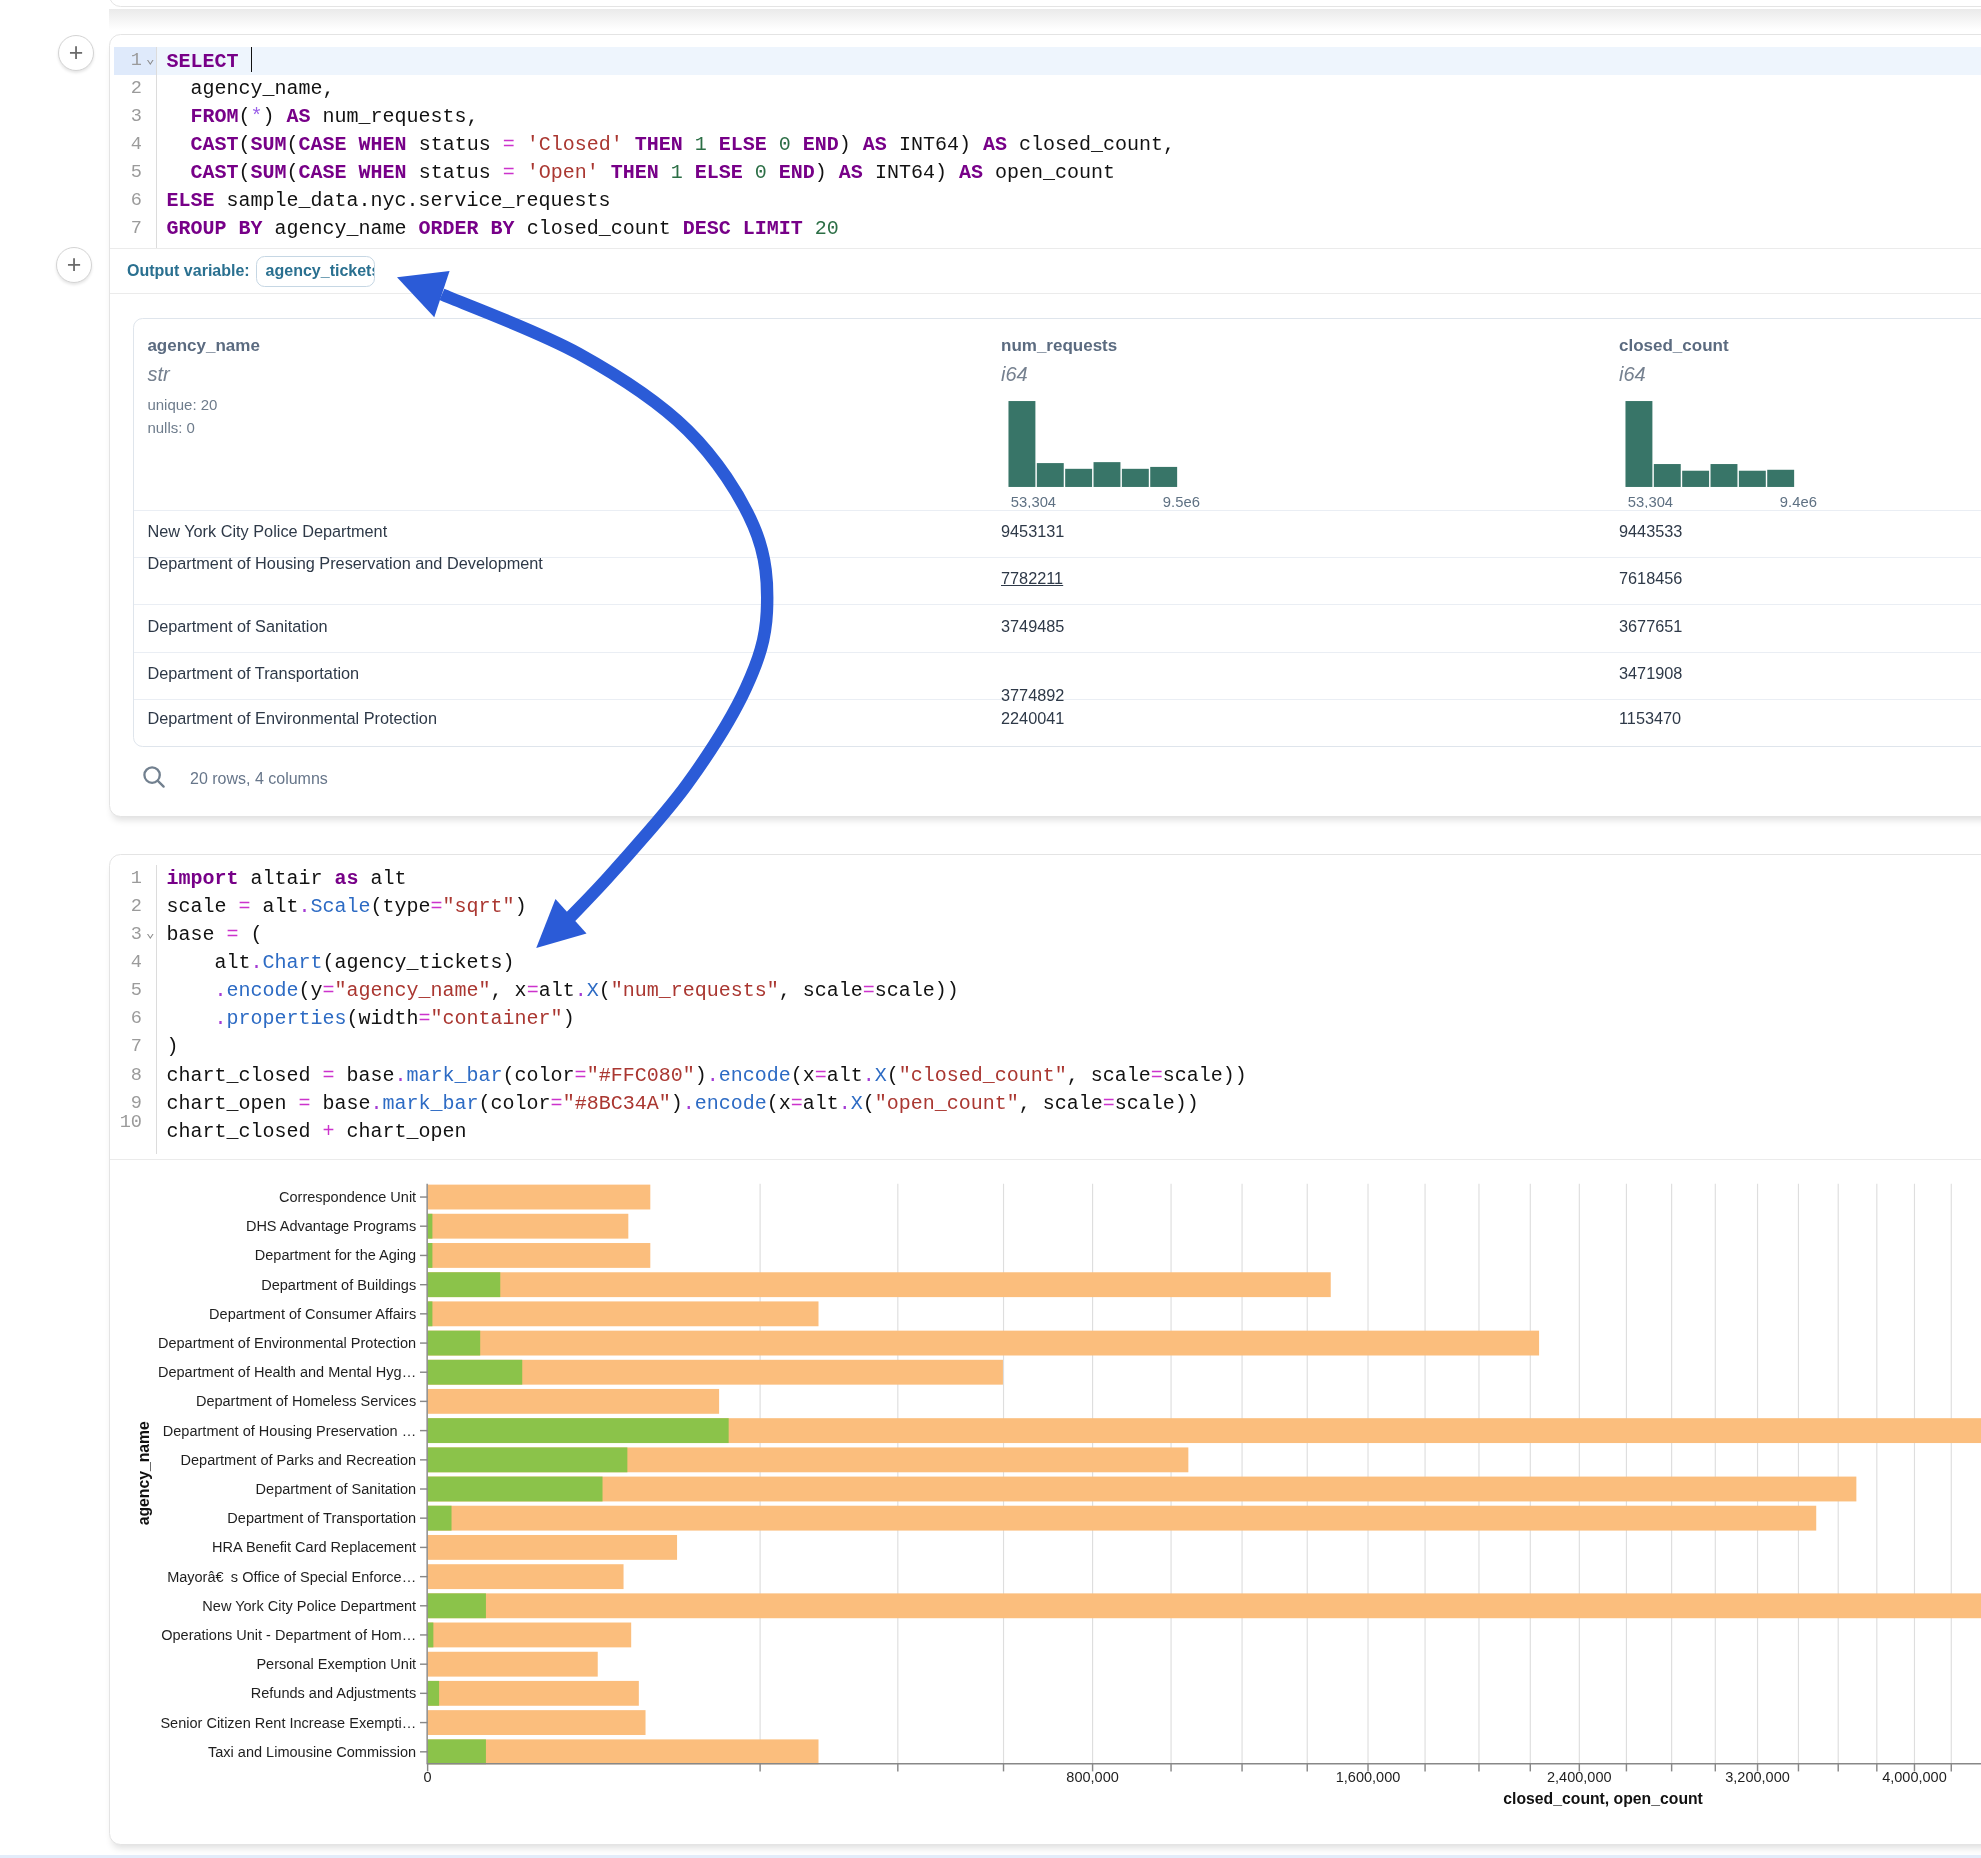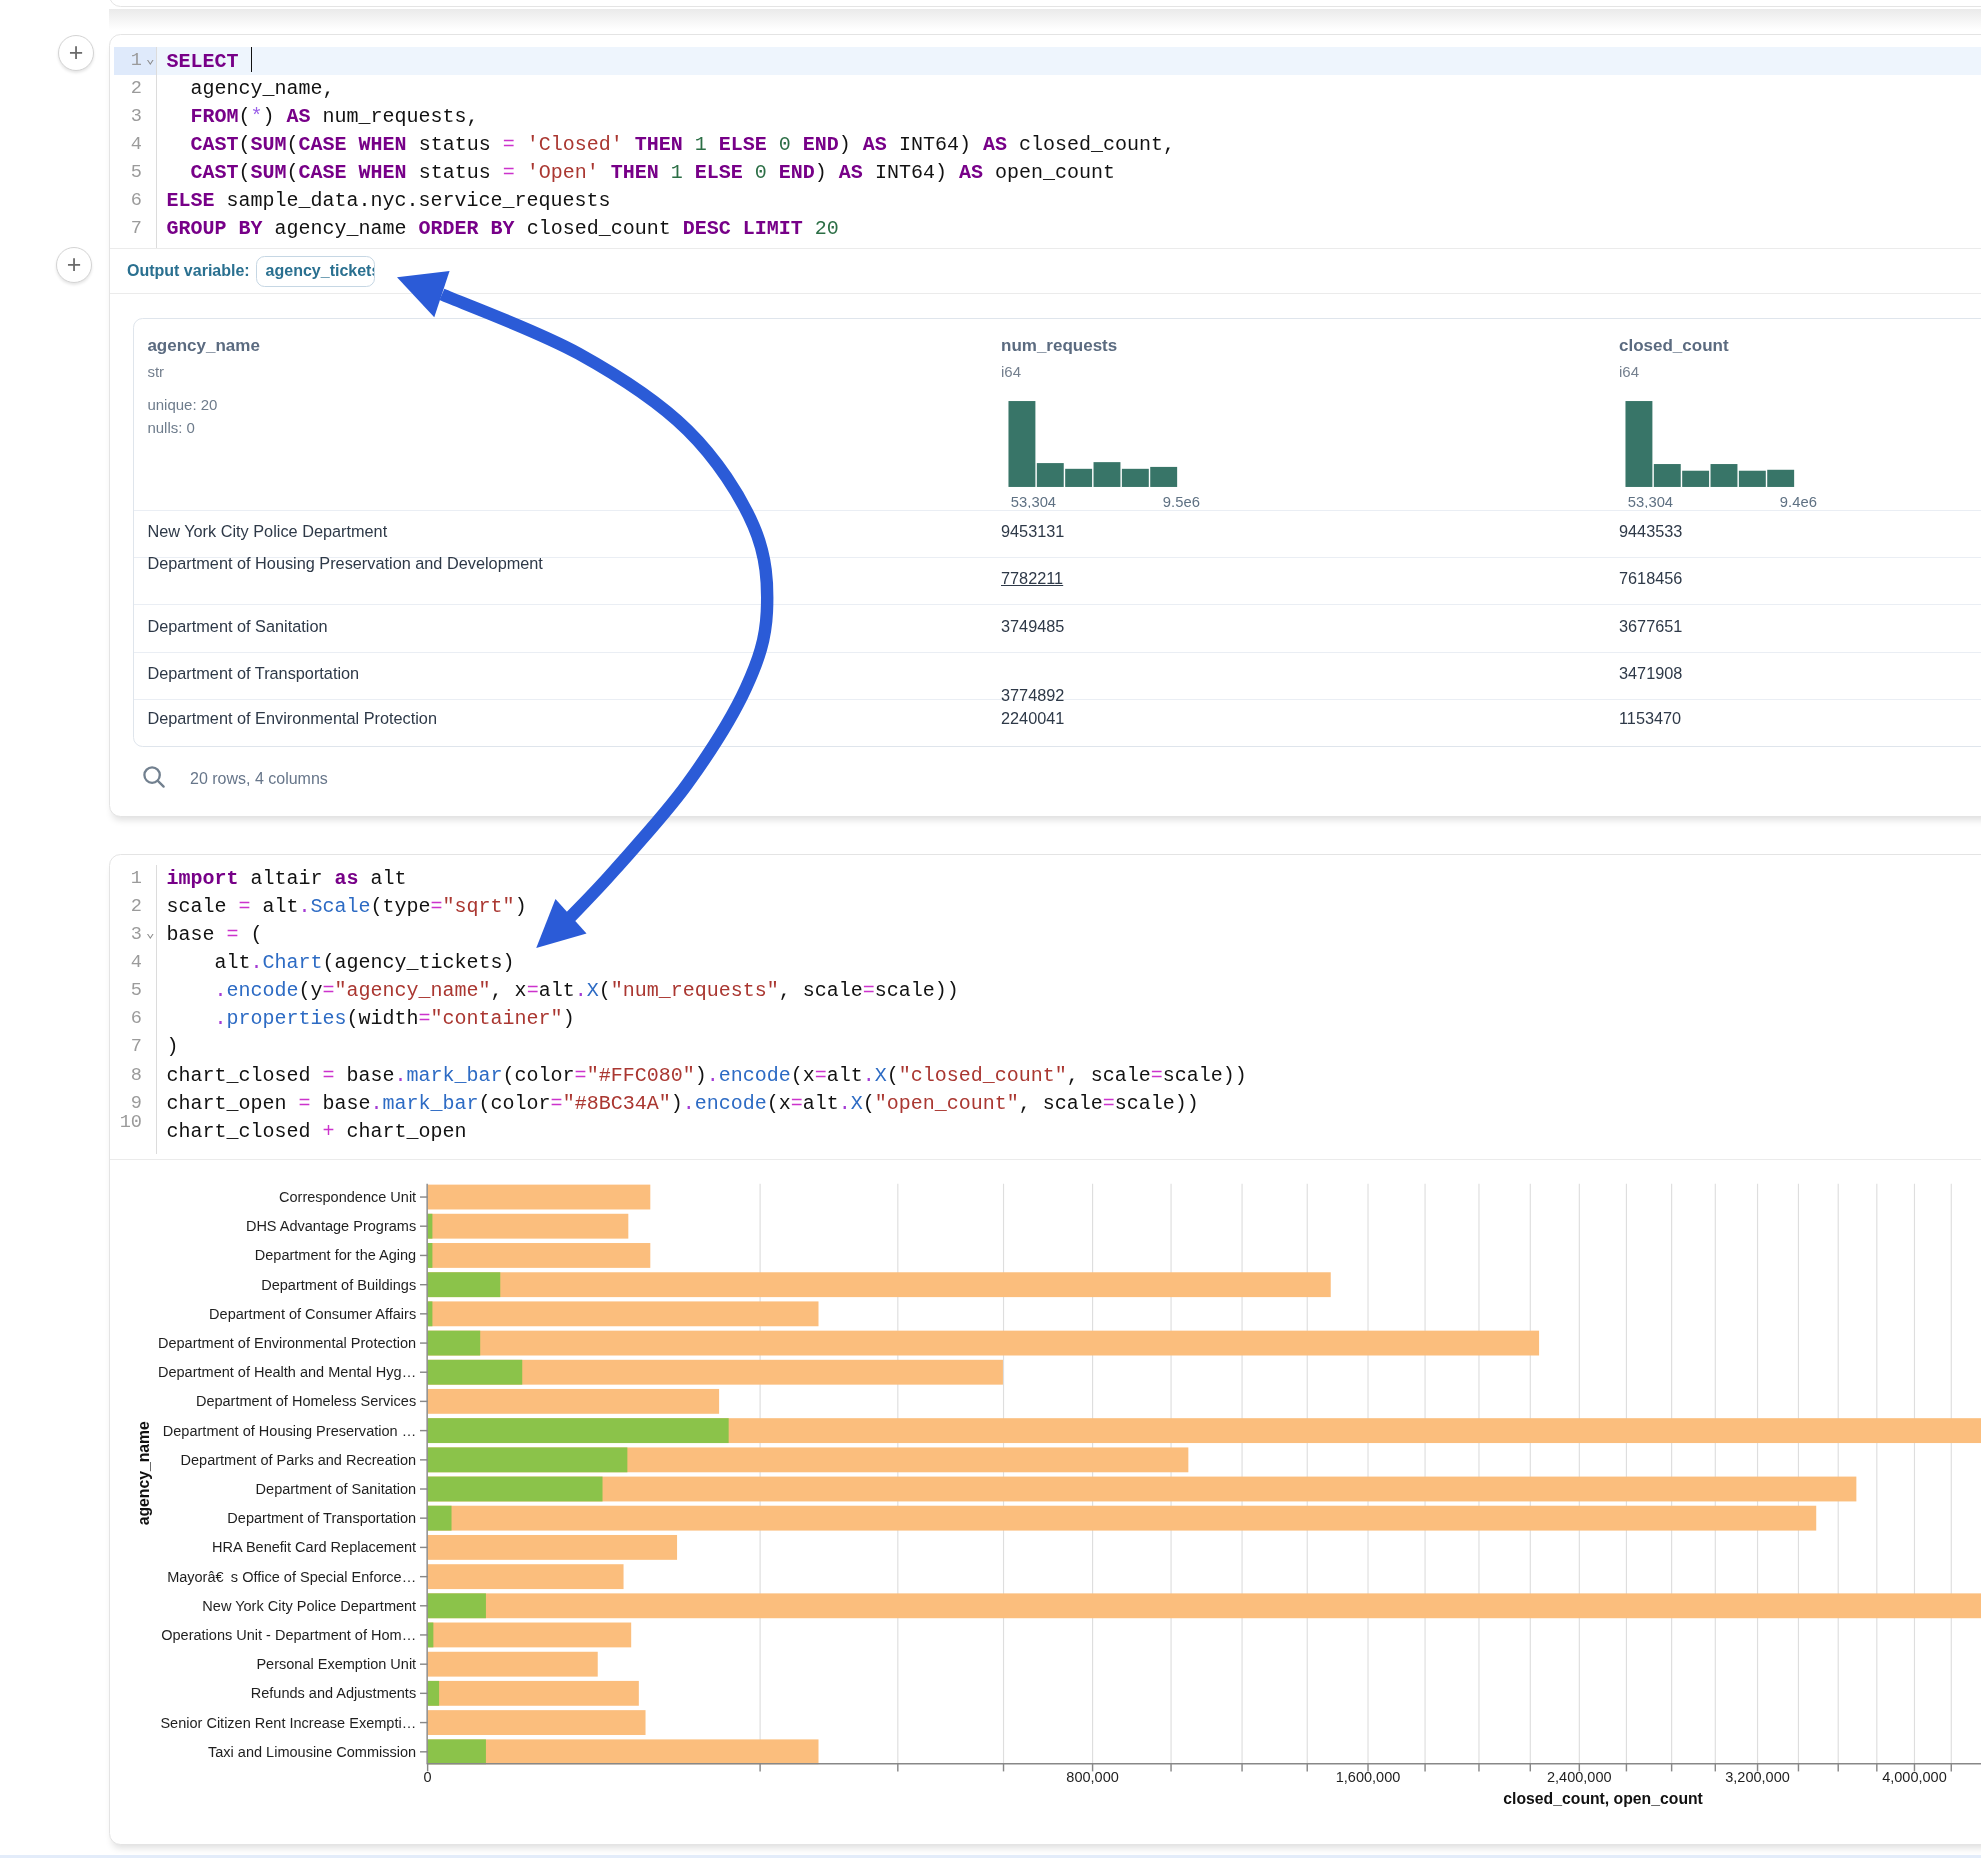--- a/index.html
+++ b/index.html
@@ -25,21 +25,21 @@
 .f{color:#2D6BC4;}
 .d{color:#A43BD4;}
 .cursor{display:inline-block;width:1.9px;height:25px;background:#111;vertical-align:-4.8px;}
 .sep{position:absolute;left:0;right:0;height:1px;background:#ebebeb;}
 .ovlabel{position:absolute;left:17px;color:#2A7090;font-weight:bold;font-size:16px;}
 .pill{position:absolute;left:146px;width:119px;height:31px;border:1.4px solid #c6d7e4;
   border-radius:8.6px;color:#2A7090;font-weight:bold;font-size:16px;line-height:28px;
   padding-left:8.6px;overflow:hidden;white-space:nowrap;}
 .tbl{position:absolute;left:23px;right:-38px;border:1px solid #dfe5ec;border-radius:9.6px;}
 .hname{position:absolute;font-size:17px;font-weight:bold;color:#5B6B80;}
-.htype{position:absolute;font-size:15px;color:#75808F;}
+.htype{position:absolute;font-size:20px;color:#75808F;font-style:italic;}
 .hstat{position:absolute;font-size:15px;color:#6E7C8C;line-height:22.5px;}
 .rowline{position:absolute;left:0;right:0;height:1px;background:#eaeef4;}
 .cell{position:absolute;font-size:16.3px;color:#2E3948;white-space:nowrap;}
 .ftext{position:absolute;font-size:16px;color:#67768A;}
 </style></head>
 <body>
 <div class="card" style="top:-29px;height:36px;box-shadow:none;"></div>
 <div style="position:absolute;left:109px;top:8.6px;width:1873px;height:21px;background:linear-gradient(#eaeaea,#ffffff);"></div>
 <div class="plus" style="left:58px;top:35px;">+</div>
 <div class="plus" style="left:56px;top:247px;">+</div>

